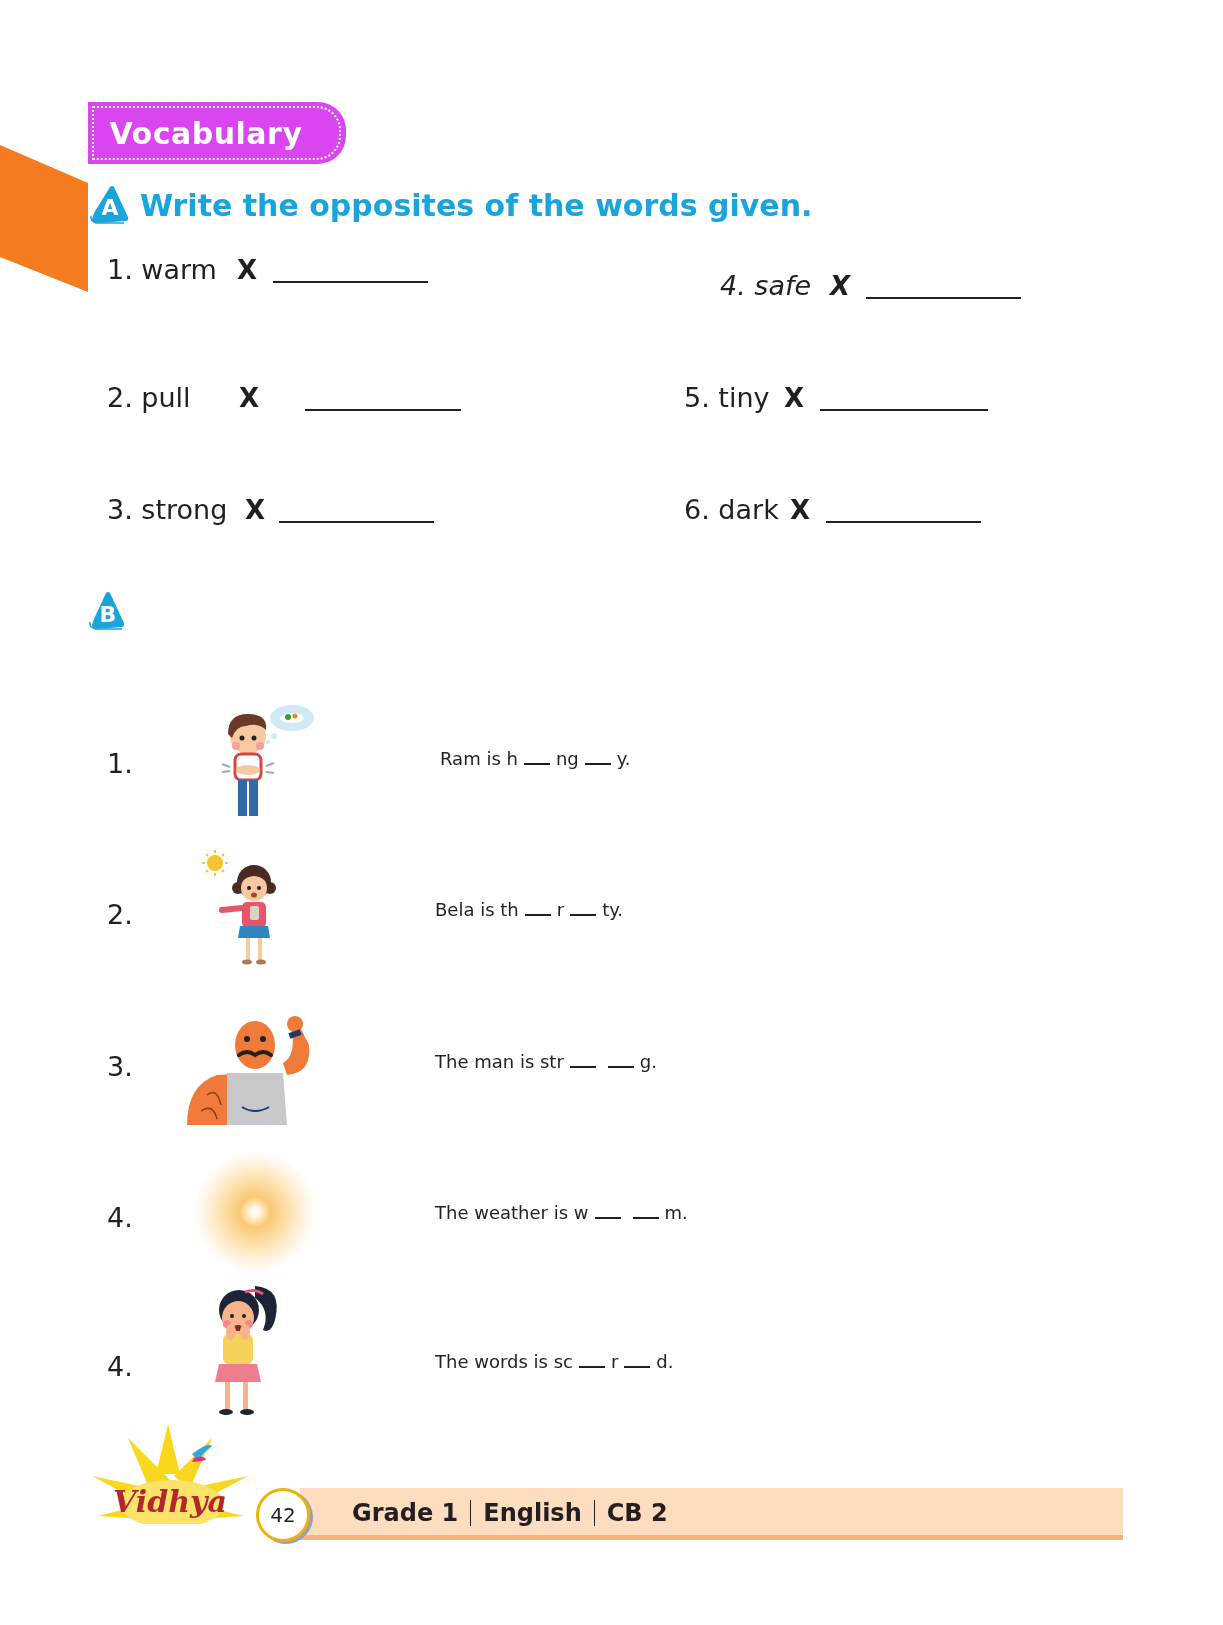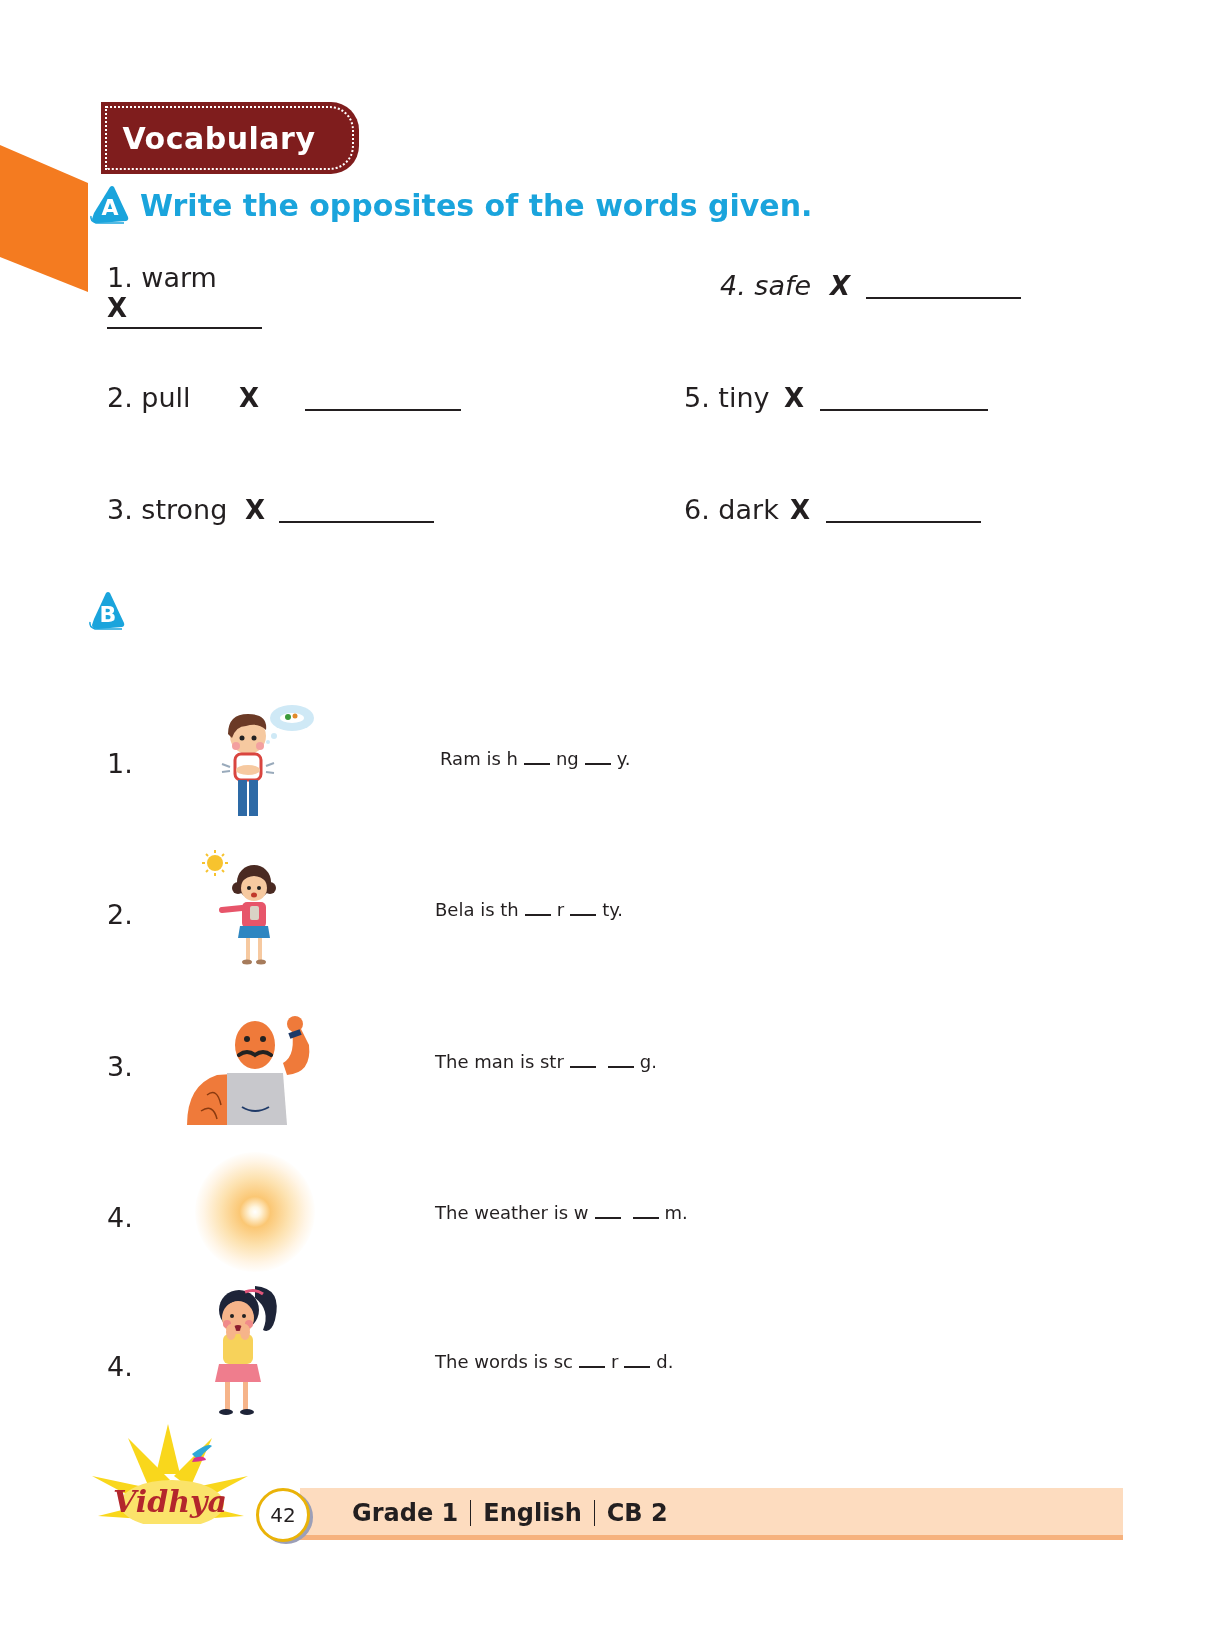--- a/index.html
+++ b/index.html
@@ -9,22 +9,22 @@
     font-family: "DejaVu Sans", "Liberation Sans", sans-serif;
     color: #231f20;
   }
   .abs { position: absolute; }
 
   
   .orange-tab { left: 0; top: 0; width: 90px; height: 300px; }
 
   
   .vocab-pill {
-    left: 101px; top: 102px; width: 258px; height: 72px;
-    background: #7f1d1d;
+    left: 88px; top: 102px; width: 258px; height: 62px;
+    background: #d946ef;
     border-radius: 0 28px 28px 0;
     box-sizing: border-box;
   }
   .vocab-pill::before {
     content: ""; position: absolute; left: 4px; top: 4px; right: 5px; bottom: 4px;
     border: 2px dotted #ffffff; border-radius: 0 24px 24px 0;
   }
   .vocab-pill span {
     position: absolute; left: 0; right: 22px; top: 0; bottom: 0;
     display: flex; align-items: center; justify-content: center;
@@ -81,21 +81,21 @@
 
 <div class="abs section-head" style="left:88px; top:182px; height:46px;">
   <svg class="badge" viewBox="0 0 44 44">
     <path d="M6 30 L22 4 Q24 2 26 4 L40 34 Q41 37 38 38 L10 40 Q4 40 4 36 Z" fill="#1aa4dc"></path>
     <path d="M3 33 Q2 38 8 40 L36 40" fill="none" stroke="#1aa4dc" stroke-width="1.5"></path>
     <text x="22" y="32" text-anchor="middle" font-family="DejaVu Sans, sans-serif" font-weight="bold" font-size="22" fill="#ffffff">A</text>
   </svg>
   <span>Write the opposites of the words given.</span>
 </div>
 
-<div class="abs opp-item" style="left:107px; top:262px;flex-direction:column;">
+<div class="abs opp-item" style="left:107px; top:254px;">
   <span class="word" style="width:130px;">1. warm</span>
   <span class="xmark" style="width:36px;">X</span>
   <span class="blank" style="width:155px;"></span>
 </div>
 <div class="abs opp-item" style="left:107px; top:382px;">
   <span class="word" style="width:132px;">2. pull</span>
   <span class="xmark" style="width:66px;">X</span>
   <span class="blank" style="width:156px;"></span>
 </div>
 <div class="abs opp-item" style="left:107px; top:494px;">

